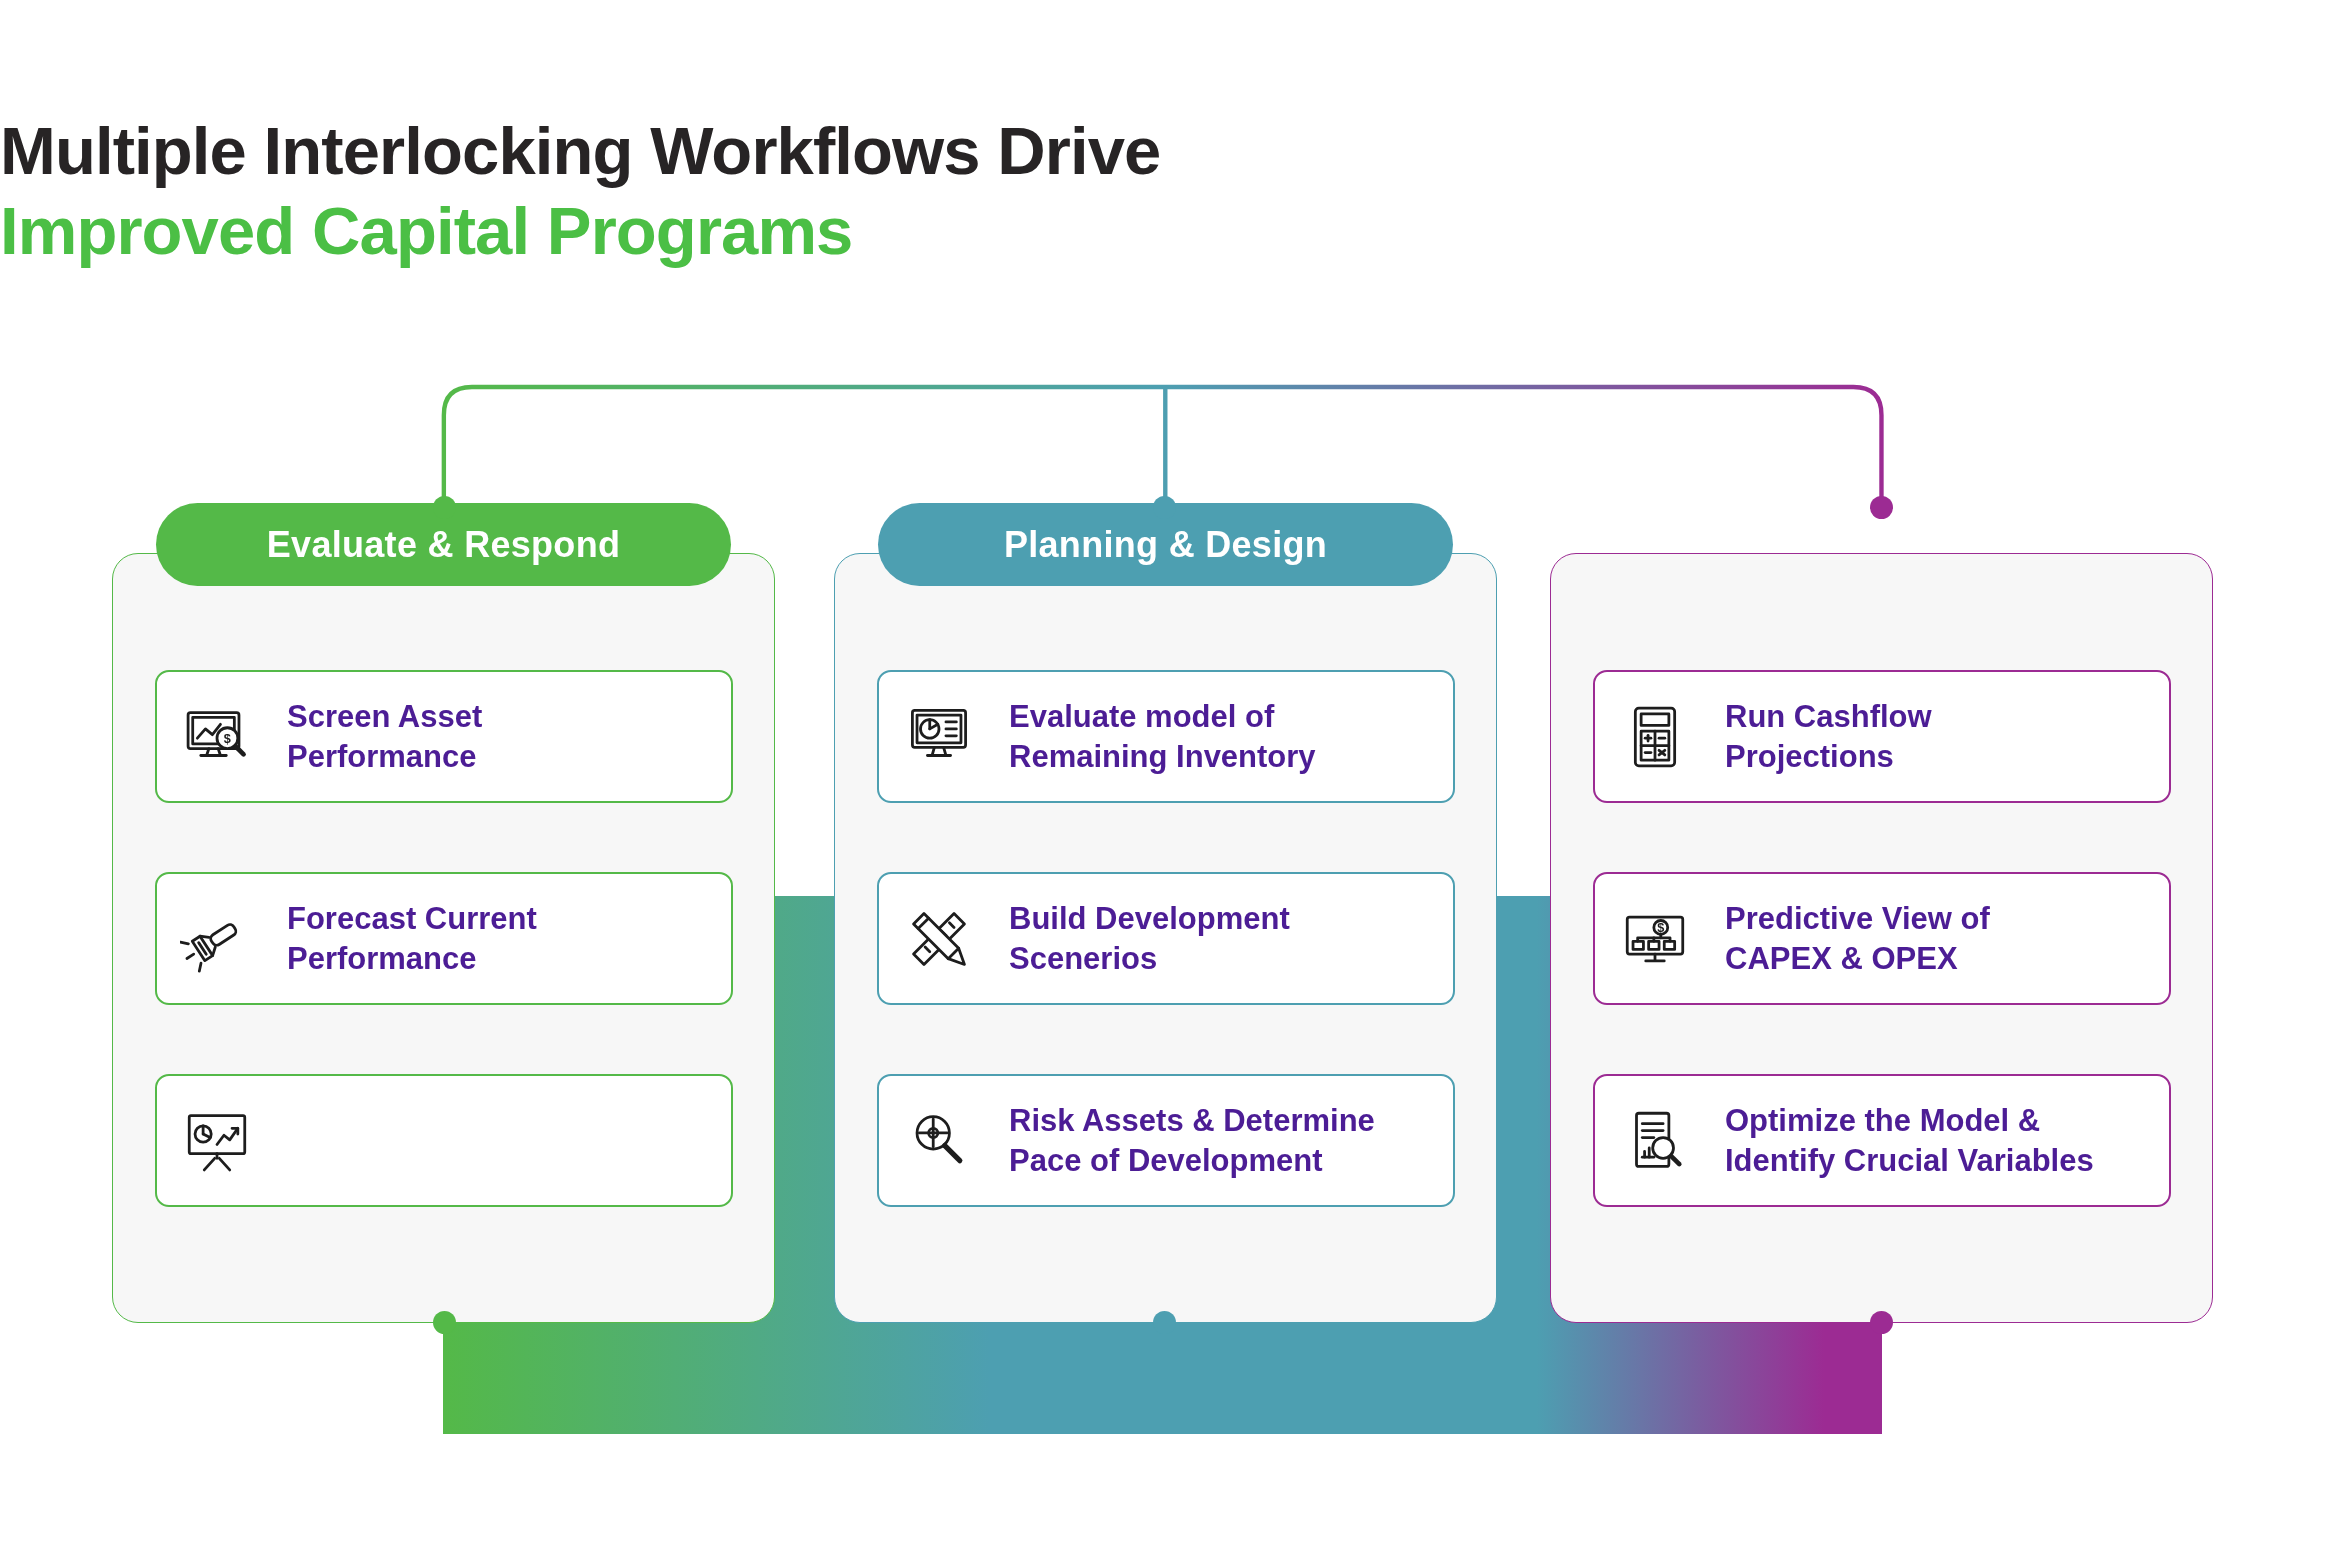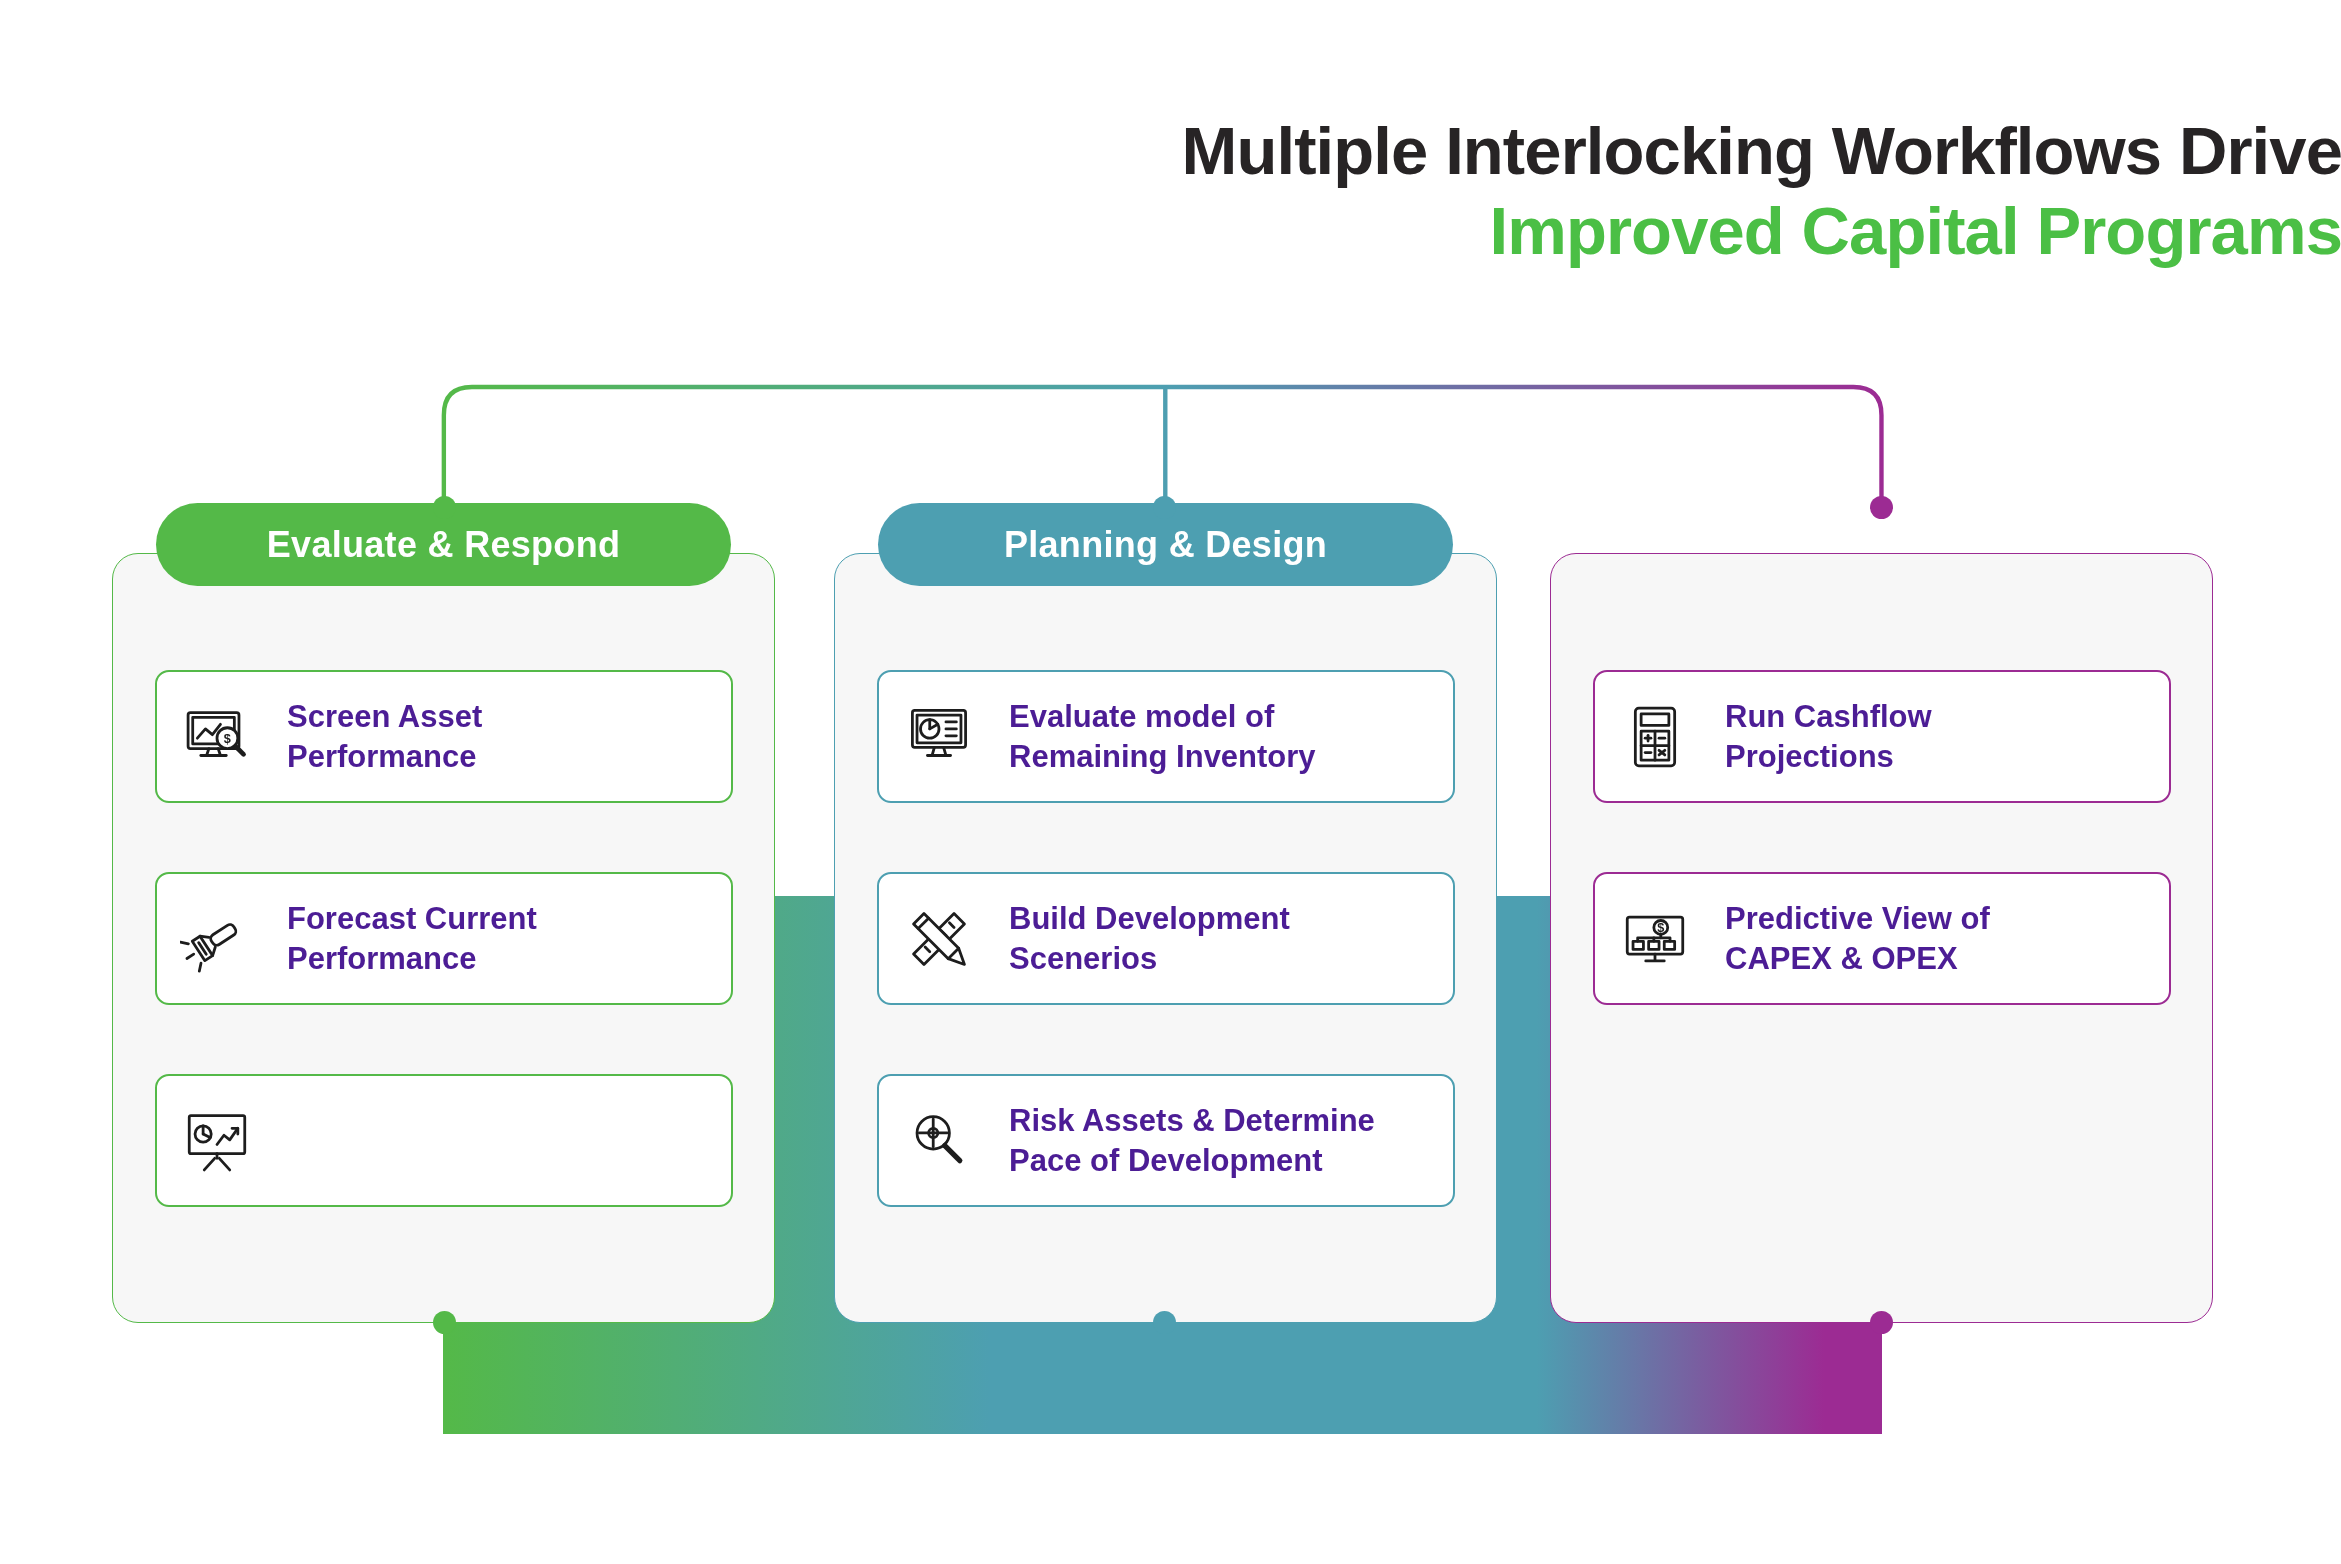--- a/index.html
+++ b/index.html
@@ -1,20 +1,20 @@
 <!DOCTYPE html>
 <html style="--c0: #54b948; --c1: #4d9fb1; --c2: #9c2b93; --title-green: #4bbf45;font-size:14px"><head>
 <meta charset="utf-8">
 <style>
   *{margin:0;padding:0;box-sizing:border-box}
   body{background:#ffffff;font-family:"Liberation Sans",sans-serif}
   .canvas{position:relative;width:2342px;height:1564px;background:#fff;overflow:hidden}
 
   
-  .title{position:absolute;top:111px;left:0;width:100%;text-align:right;
+  .title{position:absolute;top:111px;left:0;width:100%;text-align:left;
          font-weight:800;font-size:67px;line-height:1.2;letter-spacing:-0.9px;z-index:3}
   .t1{color:#272425}
   .t2{color:var(--title-green,#4bbf45)}
 
   
   .bracket{position:absolute;left:0;top:0;width:2342px;height:1564px;z-index:1}
 
   
   .bar{position:absolute;left:443px;top:896px;width:1439px;height:538px;z-index:0;
        background:linear-gradient(90deg,var(--c0,#54b948) 0%,var(--c1,#4d9fb1) 38%,var(--c1,#4d9fb1) 76%,var(--c2,#9c2b93) 96%)}
@@ -209,20 +209,37 @@
             <rect x="13" y="34" width="9" height="7"></rect>
             <rect x="26.5" y="34" width="9" height="7"></rect>
             <rect x="40" y="34" width="9" height="7"></rect>
             <line x1="32" y1="45" x2="32" y2="50"></line>
             <line x1="24" y1="51" x2="40" y2="51"></line>
           </svg>
         </span>
         <span class="label">Predictive View of
 CAPEX &amp; OPEX</span>
       </div>
+      <div class="item i2">
+        <span class="icon">
+          <svg viewBox="0 0 64 64">
+            <rect x="16" y="8" width="28" height="46" rx="2"></rect>
+            <line x1="21" y1="17" x2="39" y2="17"></line>
+            <line x1="21" y1="23" x2="39" y2="23"></line>
+            <line x1="21" y1="29" x2="31" y2="29"></line>
+            <line x1="21" y1="46" x2="31" y2="46"></line>
+            <line x1="23" y1="46" x2="23" y2="41"></line>
+            <line x1="27" y1="46" x2="27" y2="38"></line>
+            <circle cx="39" cy="38" r="9" fill="#fff"></circle>
+            <line x1="46" y1="45" x2="53" y2="52" stroke-width="4"></line>
+          </svg>
+        </span>
+        <span class="label">Optimize the Model &amp;
+Identify Crucial Variables</span>
+      </div>
     </div>
   </section>
 
   <span class="dot c0" style="left:433px;top:496px"></span>
   <span class="dot c1" style="left:1153px;top:496px"></span>
   <span class="dot c2" style="left:1870px;top:496px"></span>
   <span class="dot c0" style="left:433px;top:1311px"></span>
   <span class="dot c1" style="left:1153px;top:1311px"></span>
   <span class="dot c2" style="left:1870px;top:1311px"></span>
 

